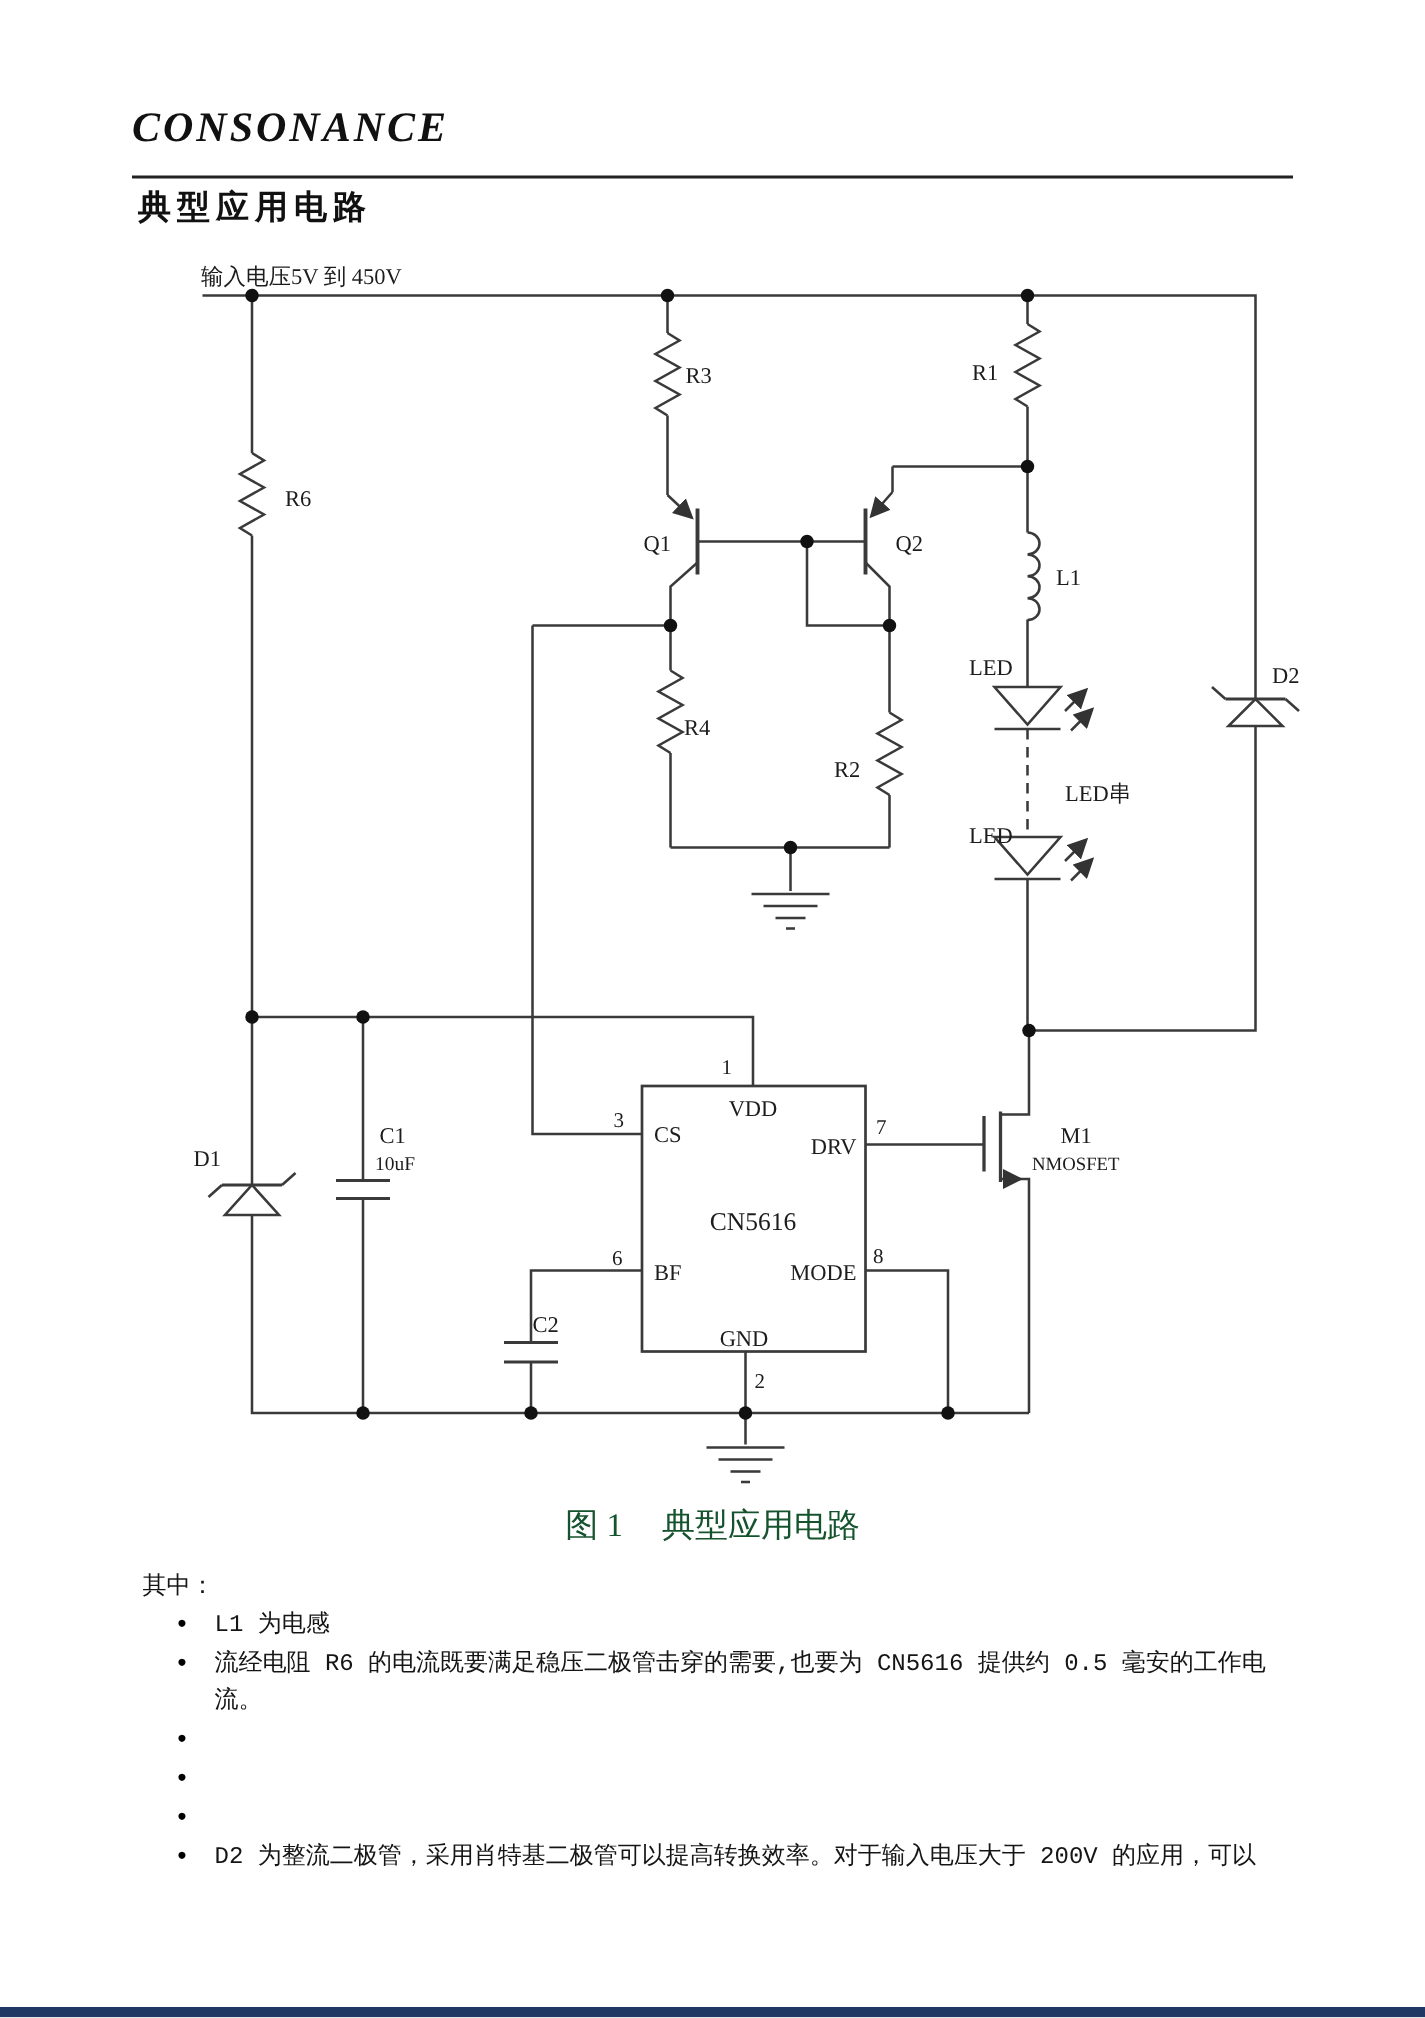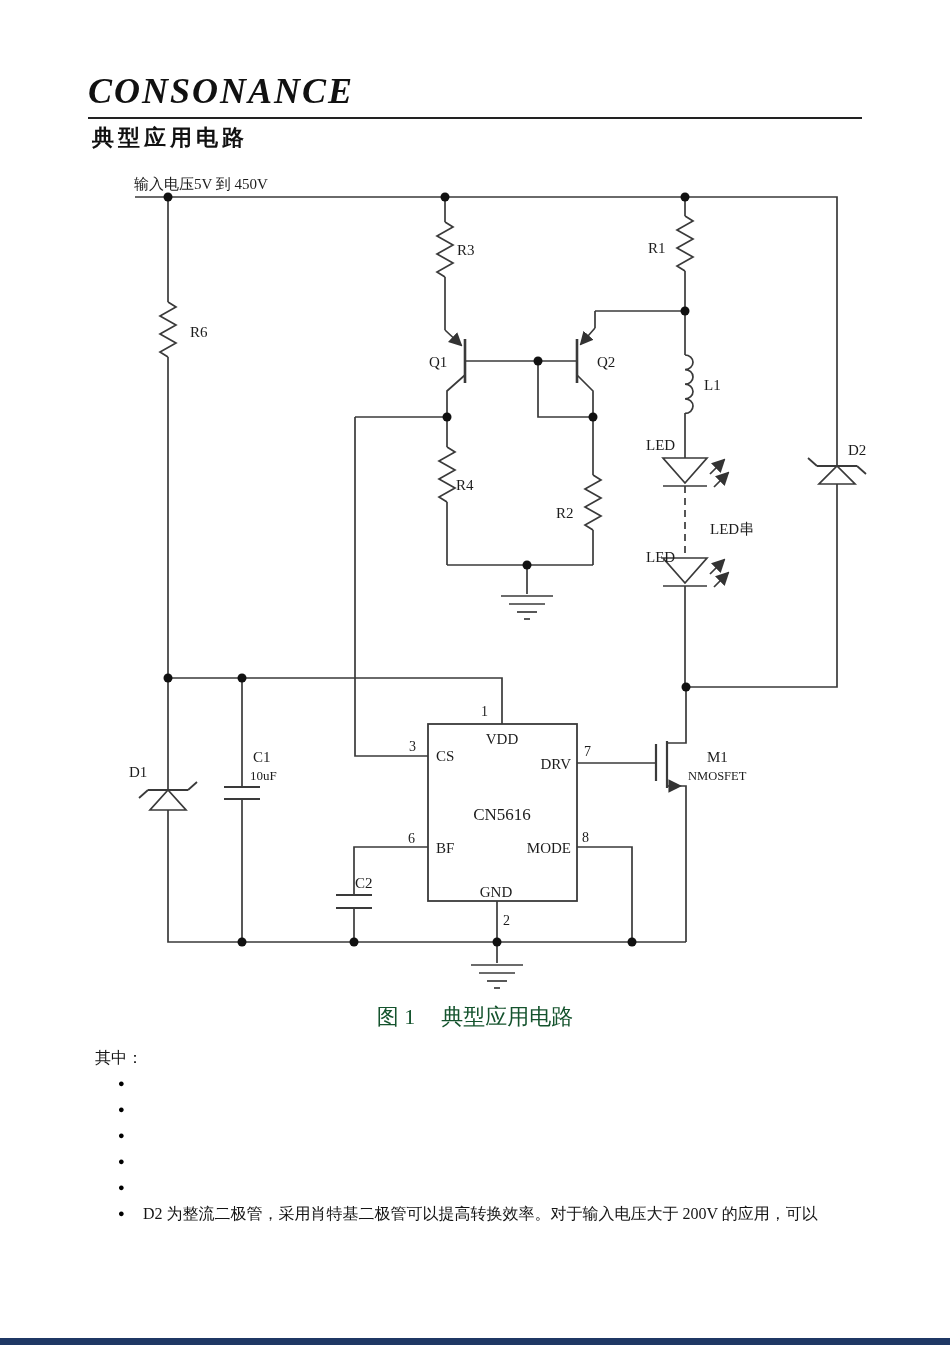--- a/index.html
+++ b/index.html
@@ -1,25 +1,25 @@
 <!DOCTYPE html>
 <html><head>
 <meta charset="utf-8">
 <style>
   html,body{margin:0;padding:0;background:#ffffff;}
   .page{position:relative;width:950px;height:1345px;background:#fff;overflow:hidden;
         font-family:"Liberation Serif","DejaVu Serif",serif;color:#1c1c1c;}
-  .logo{position:absolute;left:88px;top:70px;font-size:36px;font-weight:bold;font-style:italic;
+  .logo{position:absolute;left:88px;top:70px;font-size:28px;font-weight:bold;font-style:italic;
         letter-spacing:2px;color:#111;}
   .rule{position:absolute;left:88px;top:117px;width:774px;border-top:2px solid #222;}
   .section-title{position:absolute;left:92px;top:123px;font-size:22px;font-weight:bold;letter-spacing:4px;color:#111;}
   svg text{font-family:"Liberation Serif","DejaVu Serif",serif;fill:#1c1c1c;}
   .caption{position:absolute;left:0;top:1002px;width:950px;text-align:center;font-size:22px;color:#14532d;}
   .caption .cap2{margin-left:26px;}
-  .notes{position:absolute;left:0;top:1046px;width:950px;font-size:16px;color:#151515;}
+  .notes{position:absolute;left:0;top:1046px;width:950px;font-size:16px;color:#151515;font-family:Liberation Mono, monospace;}
   .notes .intro{margin-left:95px;line-height:24px;}
   .note-row{display:flex;padding-left:118px;padding-right:82px;line-height:25px;margin-top:1px;}
   .note-bullet{flex:none;width:25px;font-size:11px;line-height:25px;color:#000;}
   .note-text{flex:1;}
   sup{font-size:10px;vertical-align:super;line-height:0;}
   .footer-bar{position:absolute;left:0;bottom:0;width:950px;height:7px;background:#1f3864;}
 </style>
 </head>
 <body>
 
@@ -192,23 +192,25 @@
 
   <div class="caption">
     <span class="cap1">图 1</span><span class="cap2">典型应用电路</span>
   </div>
 
   <div class="notes">
     <div class="intro">其中：</div>
 
     <div class="note-row">
       <span class="note-bullet">●</span>
-    </div>
-    <div class="note-row">
-      <span class="note-bullet">●</span>
+      <span class="note-text">L1 为电感</span>
+    </div>
+    <div class="note-row">
+      <span class="note-bullet">●</span>
+      <span class="note-text">流经电阻 R6 的电流既要满足稳压二极管击穿的需要,也要为 CN5616 提供约 0.5 毫安的工作电流。</span>
     </div>
     <div class="note-row">
       <span class="note-bullet">●</span>
     </div>
     <div class="note-row">
       <span class="note-bullet">●</span>
     </div>
     <div class="note-row">
       <span class="note-bullet">●</span>
     </div>

